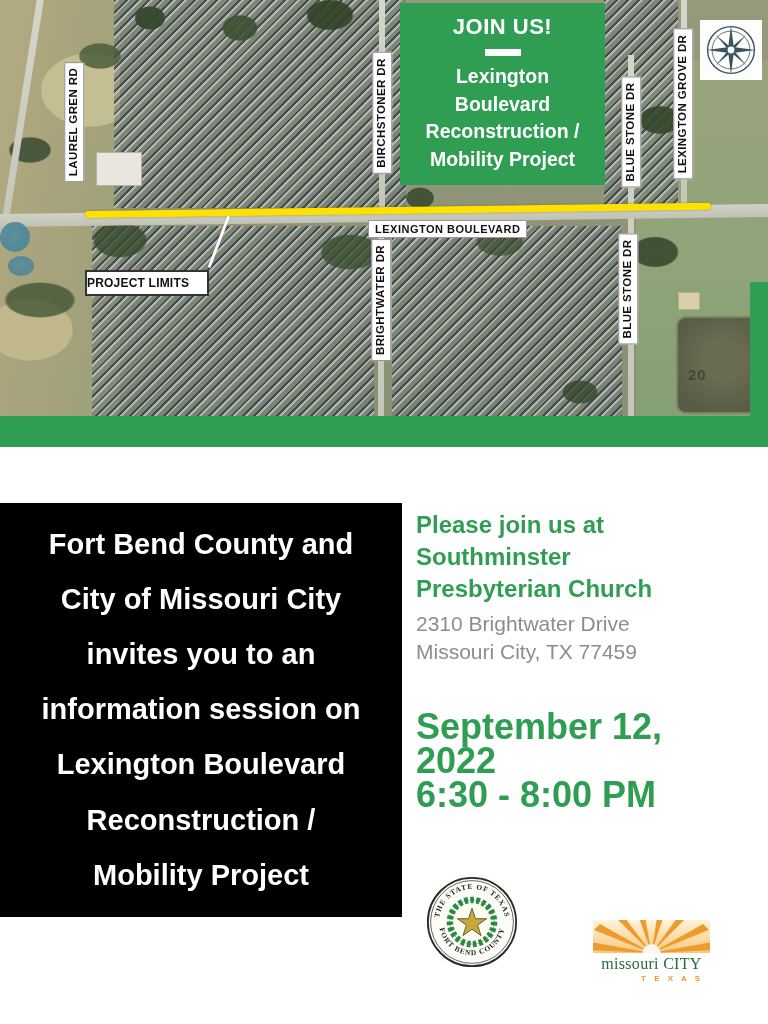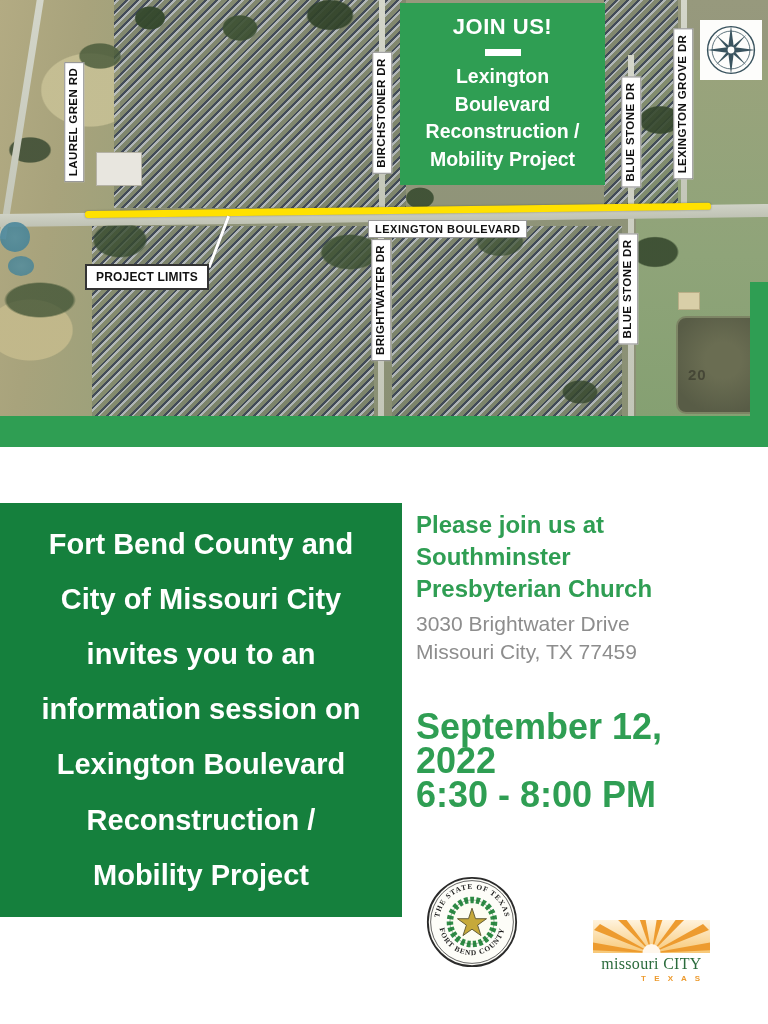--- a/index.html
+++ b/index.html
@@ -74,41 +74,41 @@
       background:#ffffff; transform:rotate(-69deg); transform-origin:left center;
       box-shadow:0 0 1px rgba(0,0,0,.4); }
 
   .vlabel { position:absolute; transform:translate(-50%,-50%) rotate(-90deg);
       background:#ffffff; border:1px solid #8a8a8a; color:#111;
       font-weight:bold; font-size:11.5px; letter-spacing:.4px; white-space:nowrap;
       padding:3px 5px; line-height:1; }
   .blvd-label { position:absolute; left:368px; top:220px; background:#ffffff;
       border:1px solid #999; color:#111; font-weight:bold; font-size:11px;
       letter-spacing:.5px; padding:2px 6px; white-space:nowrap; line-height:1.1; }
-  .project-limits { position:absolute; left:85px; top:264px; width:124px;
+  .project-limits { position:absolute; left:85px; top:270px; width:124px;
       background:#ffffff; border:2px solid #333; color:#111; font-weight:bold;
-      font-size:12px; letter-spacing:.2px; text-align:center; padding:5px 0;
+      font-size:12px; letter-spacing:.2px; text-align:left; padding:5px 0;
       line-height:1; }
 
   .join-box { position:absolute; left:400px; top:3px; width:205px; height:182px;
       background:#2f9e53; color:#fff; text-align:center; }
   .join-title { font-size:22px; font-weight:bold; margin-top:11px; letter-spacing:.5px;text-align:center; }
   .join-dash { width:36px; height:7px; background:#fff; margin:9px auto 7px auto; }
   .join-line { font-size:19.5px; font-weight:bold; line-height:27.5px; }
 
   .compass { position:absolute; left:700px; top:20px; width:62px; height:60px;
       background:#fdfdfb; display:flex; align-items:center; justify-content:center; }
 
   
   .green-band { position:absolute; left:0; top:416px; width:768px; height:31px;
       background:#2f9e53; }
 
   
   .invite-box { position:absolute; left:0; top:503px; width:402px; height:414px;
-      background:#15803d; color:#ffffff; display:flex; flex-direction:column;
+      background:#000000; color:#ffffff; display:flex; flex-direction:column;
       justify-content:space-around; padding:14px 6px; text-align:center; }
   .invite-line { font-size:29px; font-weight:bold; line-height:1.15; }
 
   
   .event-col { position:absolute; left:416px; top:503px; width:310px; text-align:left; }
   .venue { color:#2f9e53; font-weight:bold; font-size:24px; line-height:32px; margin-top:6px; }
   .address { color:#8d8d8d; font-size:21px; line-height:28px; margin-top:5px; }
   .datetime { color:#2f9e53; font-weight:bold; font-size:36px; line-height:34px; margin-top:44px; }
   .contact { color:#2f9e53; font-weight:bold; font-size:14.5px; line-height:16px; margin-top:31px; }
 
@@ -193,21 +193,21 @@
     <div class="invite-line">Mobility Project</div>
   </div>
 
   <div class="event-col">
     <div class="venue">
       <div>Please join us at</div>
       <div>Southminster</div>
       <div>Presbyterian Church</div>
     </div>
     <div class="address">
-      <div>3030 Brightwater Drive</div>
+      <div>2310 Brightwater Drive</div>
       <div>Missouri City, TX 77459</div>
     </div>
     <div class="datetime">
       <div>September 12, 2022</div>
       <div>6:30 - 8:00 PM</div>
     </div>
   </div>
 
   <svg class="seal" viewBox="0 0 100 100">
     <circle cx="50" cy="50" r="48" fill="#fdfdf8" stroke="#2b2b2b" stroke-width="2"></circle>

